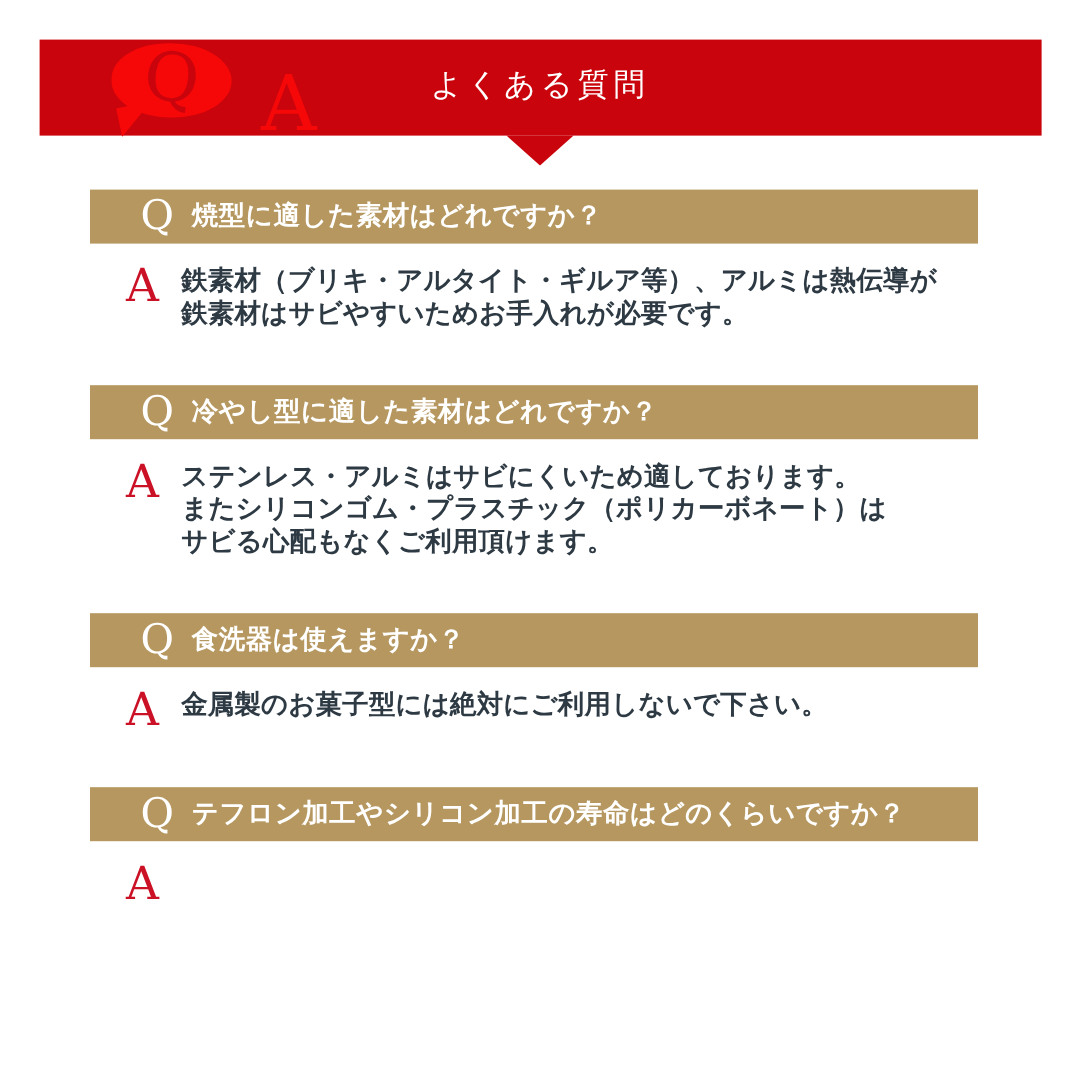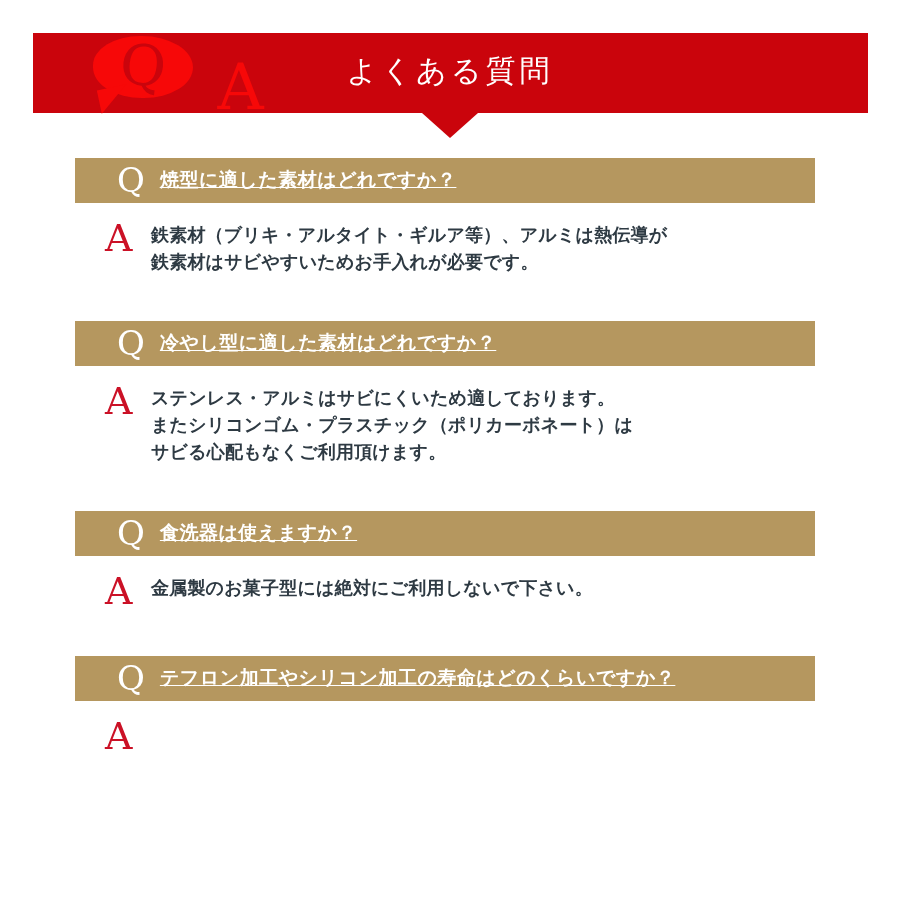--- a/index.html
+++ b/index.html
@@ -29,21 +29,21 @@
     height: 80px;
     margin: 33px auto 0 auto;
     background: var(--banner_red, #ca040c);
     display: flex;
     align-items: center;
     justify-content: center;
   }
   .banner-title {
     color: #ffffff;
     font-family: "DejaVu Serif", "Liberation Serif", serif;
-    font-size: 30px;
+    font-size: 26px;
     font-weight: normal;
     letter-spacing: 4px;
     line-height: 1;
     padding-bottom: 4px;
   }
   .banner-pointer {
     position: absolute;
     top: 100%;
     left: 50%;
     transform: translateX(-50%);
@@ -107,45 +107,44 @@
   .qbar .qmark {
     font-family: "DejaVu Serif", "Liberation Serif", serif;
     font-size: 34px;
     line-height: 1;
     color: #ffffff;
     margin-right: 15px;
     padding-bottom: 2px;
   }
   .qbar .qtext {
     color: #ffffff;
-    font-size: 19px;
+    font-size: 22px;
     font-weight: bold;
     letter-spacing: 0.5px;
     padding-bottom: 2px;
-    text-decoration: underline;
   }
   .answer {
     display: flex;
     align-items: flex-start;
     margin-top: 18px;
     padding-left: 30px;
   }
   .answer .amark {
     font-family: "DejaVu Serif", "Liberation Serif", serif;
     font-size: 38px;
     line-height: 1;
     color: var(--answer_a_red, #cb1126);
     width: 34px;
     flex: 0 0 34px;
     margin-right: 12px;
     margin-top: -2px;
   }
   .answer .alines {
     color: var(--body_text, #2e3a43);
-    font-size: 18px;
+    font-size: 22px;
     font-weight: bold;
     line-height: 27px;
     letter-spacing: 0.2px;
   }
 </style>
 </head>
 <body>
 
 <div class="page">
 

